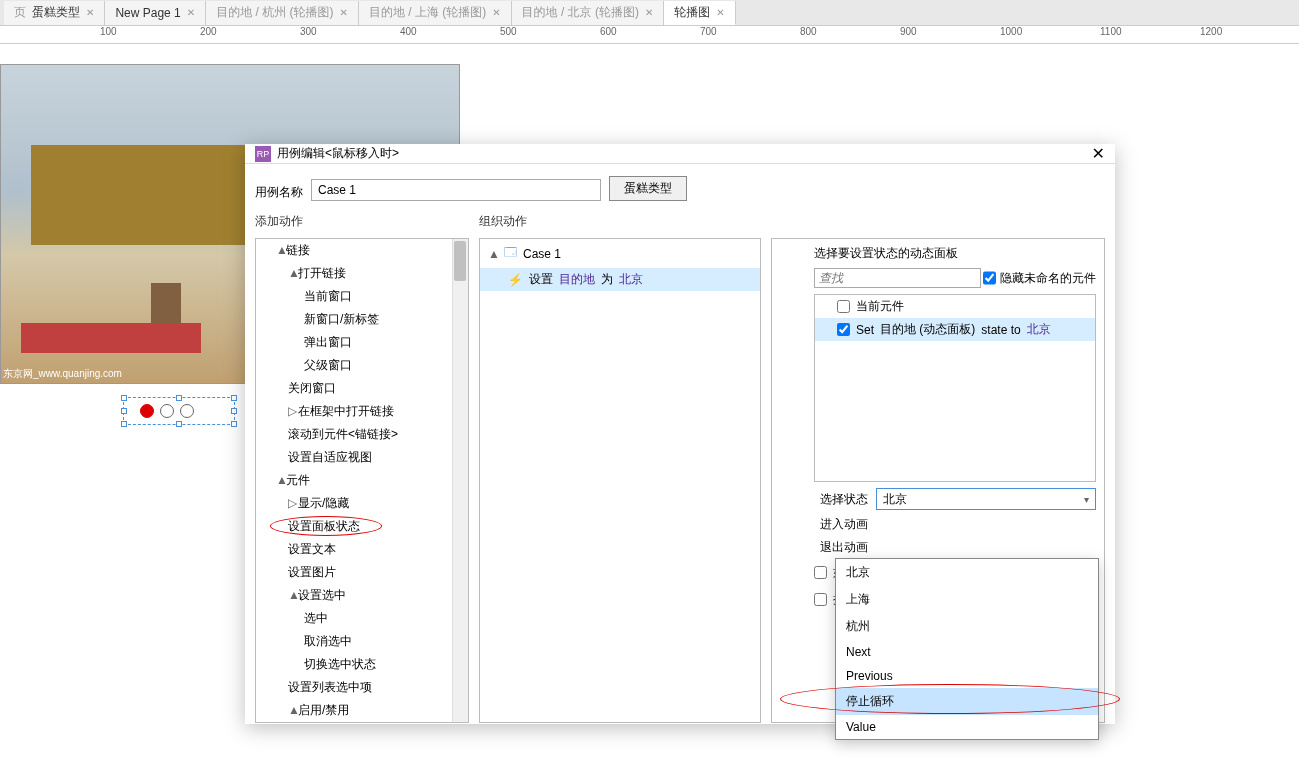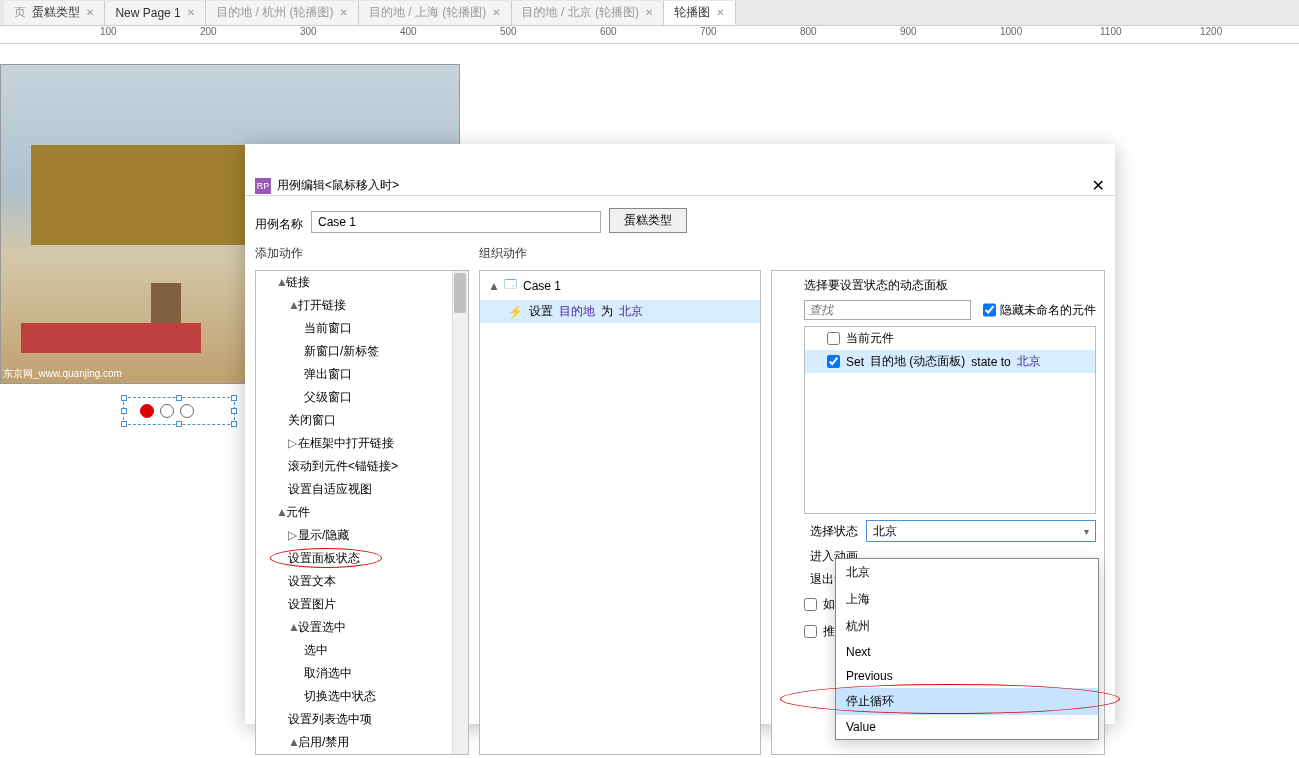--- a/index.html
+++ b/index.html
@@ -29,21 +29,21 @@
 .dot.active { background: #d00; border-color: #d00; }
 .selection-handles { position: absolute; left: 123px; top: 353px; width: 112px; height: 28px; border: 1px dashed #4a90d9; }
 .handle { position: absolute; width: 6px; height: 6px; border: 1px solid #4a90d9; background: #fff; }
 .handle.tl { left: -3px; top: -3px; } .handle.tr { right: -3px; top: -3px; }
 .handle.bl { left: -3px; bottom: -3px; } .handle.br { right: -3px; bottom: -3px; }
 .handle.tc { left: 50%; top: -3px; transform: translateX(-50%); } .handle.bc { left: 50%; bottom: -3px; transform: translateX(-50%); }
 .handle.ml { left: -3px; top: 50%; transform: translateY(-50%); } .handle.mr { right: -3px; top: 50%; transform: translateY(-50%); }
 
 
 .modal { position: absolute; left: 245px; top: 100px; width: 870px; height: 580px; background: #fff; box-shadow: 0 4px 20px rgba(0,0,0,0.25); display: flex; flex-direction: column; }
-.modal-title { height: 32px; display: flex; align-items: center; justify-content: space-between; padding: 0 10px; border-bottom: 1px solid #ddd; margin-top: 32px; }
+.modal-title { height: 32px; display: flex; align-items: center; justify-content: space-between; padding: 0 10px; border-bottom: 1px solid #ddd; }
 .modal-title .left { display: flex; align-items: center; gap: 6px; }
 .rp-icon { width: 16px; height: 16px; background: #9b59b6; color: #fff; font-size: 9px; display: flex; align-items: center; justify-content: center; }
 .close-x { font-size: 16px; cursor: pointer; }
 
 .modal-row1 { padding: 12px 10px 8px; display: flex; align-items: flex-end; gap: 8px; }
 .modal-row1 input { width: 290px; height: 22px; border: 1px solid #aaa; padding: 0 6px; }
 .btn { border: 1px solid #888; background: #f0f0f0; padding: 3px 14px; cursor: pointer; }
 
 .section-headers { display: flex; padding: 0 10px; gap: 10px; }
 .col-h { font-size: 12px; color: #333; padding: 4px 0; }
@@ -65,21 +65,21 @@
 
 
 .case-header { padding: 4px 8px; display: flex; align-items: center; gap: 6px; }
 .case-icon { color: #4a90d9; }
 .thunder-row { padding: 3px 8px 3px 28px; background: #d6ecff; display: flex; gap: 6px; align-items: center; }
 .thunder { color: #888; }
 .green { color: #4c1d95; }
 
 
 .cfg-body { padding: 6px 8px; display: flex; flex-direction: column; gap: 6px; flex: 1; }
-.search-row { display: flex; align-items: center; gap: 12px; }
+.search-row { display: flex; align-items: center; gap: 2px; }
 .search-row input { flex: 1; height: 20px; border: 1px solid #aaa; padding: 0 4px; font-style: italic; color: #888; }
 .chk-label { display: flex; align-items: center; gap: 4px; }
 .panel-box { border: 1px solid #bbb; height: 188px; }
 .panel-row { padding: 3px 22px; display: flex; align-items: center; gap: 6px; }
 .panel-row.selected { background: #d6ecff; }
 .panel-row input[type=checkbox] { margin: 0; }
 
 .field-row { display: flex; align-items: center; gap: 8px; }
 .field-row .label { width: 54px; text-align: right; }
 .combo { flex: 1; height: 22px; border: 1px solid #4a90d9; background: #fff; display: flex; align-items: center; justify-content: space-between; padding: 0 6px; cursor: pointer; }

